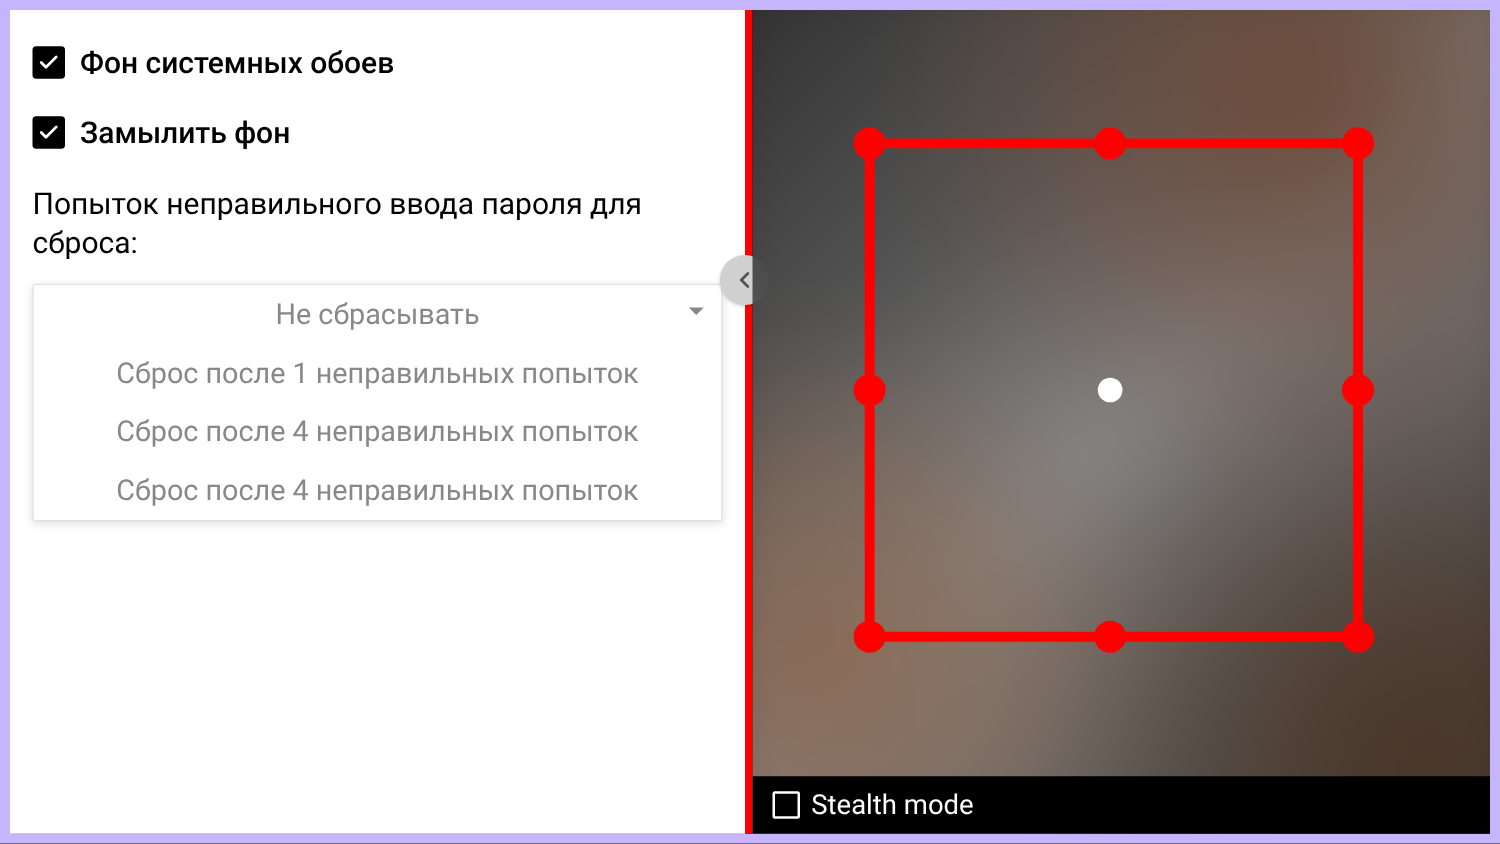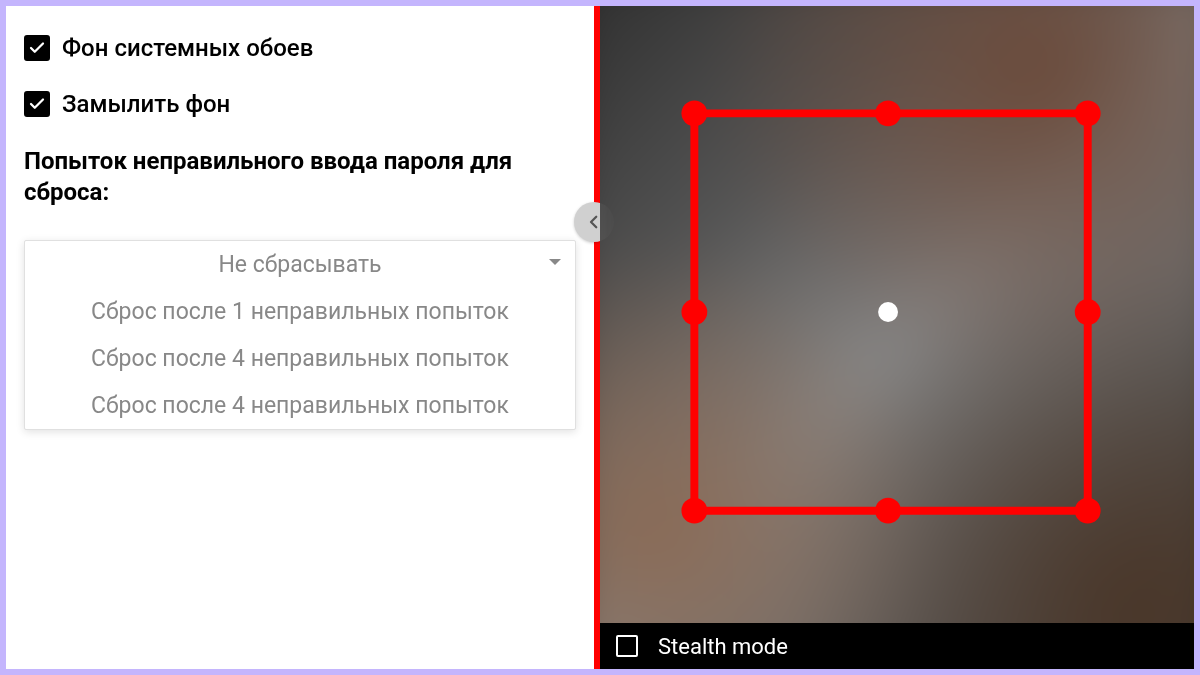--- a/index.html
+++ b/index.html
@@ -7,21 +7,21 @@
     width: 1200px;
     height: 675px;
     font-family: -apple-system, Roboto, Arial, sans-serif;
     background: #000;
     overflow: hidden;
   }
   .frame {
     width: 1200px;
     height: 675px;
     display: flex;
-    border: 6px solid #c4b5fd;
+    border: 8px solid #c4b5fd;
     position: relative;
   }
   .divider {
     width: 6px;
     background: #ff0000;
     flex-shrink: 0;
   }
   
   .left {
     width: 588px;
@@ -51,23 +51,23 @@
   .cb.unchecked { border-color: #888; }
   .cb svg { width: 18px; height: 18px; }
   .cb-label {
     font-size: 24px;
     color: #000;
     font-weight: 500;
   }
   .section-label {
     font-size: 24px;
     color: #000;
-    font-weight: 700;
+    font-weight: 400;
     line-height: 1.3;
-    margin-bottom: 32px;
+    margin-bottom: 17px;
   }
   .dropdown {
     position: relative;
     background: #fff;
     border: 1px solid #e0e0e0;
     border-radius: 2px;
     box-shadow: 0 2px 8px rgba(0,0,0,0.12);
   }
   .dropdown-item {
     padding: 10px 12px;
@@ -134,21 +134,21 @@
     width: 100%;
     height: 100%;
   }
   .bottom-bar {
     position: relative;
     background: #000;
     height: 46px;
     display: flex;
     align-items: center;
     padding: 0 16px;
-    gap: 20px;
+    gap: 9px;
   }
   .bottom-bar .cb2 {
     width: 22px;
     height: 22px;
     border: 2px solid #fff;
     border-radius: 2px;
     cursor: pointer;
     flex-shrink: 0;
   }
   .bottom-bar .lbl {

